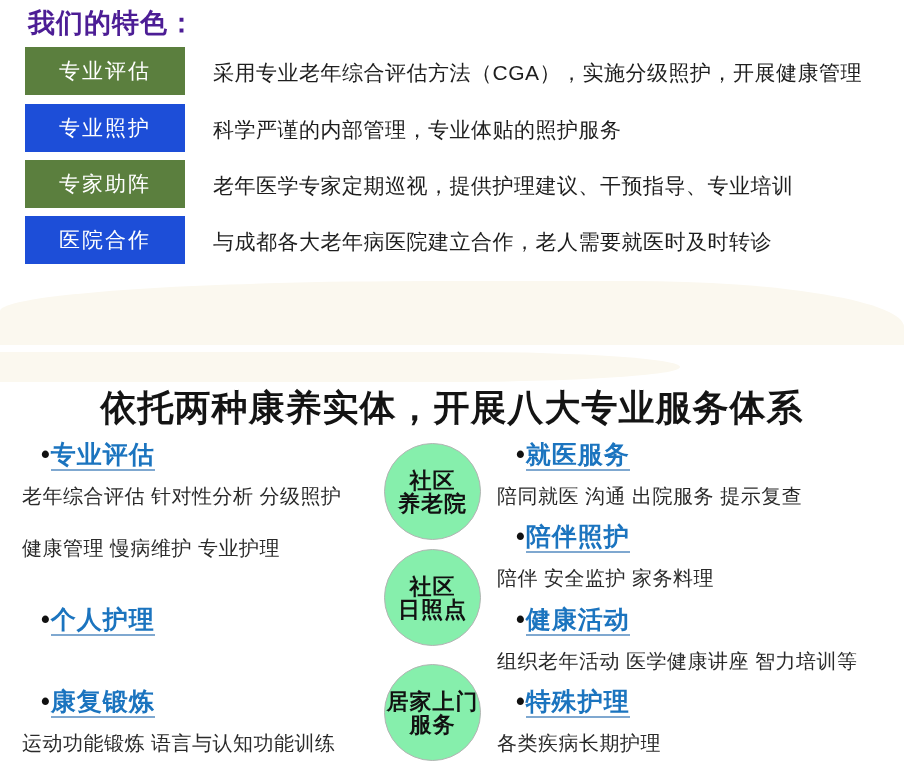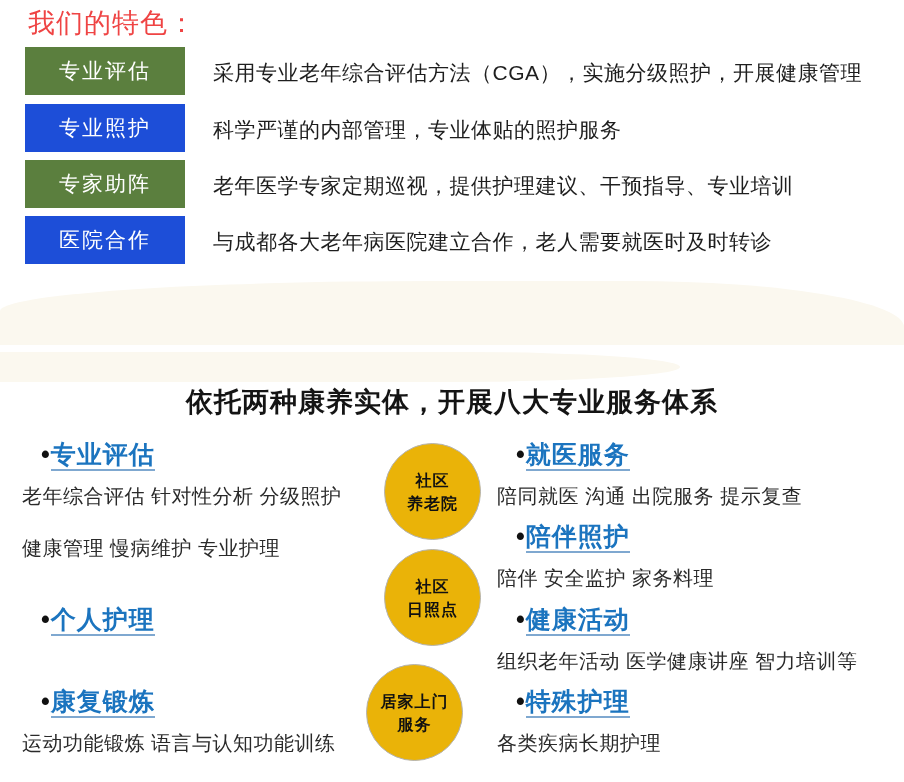--- a/index.html
+++ b/index.html
@@ -7,58 +7,58 @@
     width:904px;height:782px;position:relative;overflow:hidden;
     background:#ffffff;
     font-family:"Liberation Sans","DejaVu Sans",sans-serif;
     color:#1f1f1f;
   }
   .abs{position:absolute;}
 
   
   .features-title{
     left:28px;top:5px;
-    font-size:27px;font-weight:normal;color:#ef4444;letter-spacing:1px;
+    font-size:27px;font-weight:bold;color:#4c1d95;letter-spacing:1px;
   }
   .feature-box{
     left:25px;width:160px;height:48px;
     display:flex;align-items:center;justify-content:center;
     color:#ffffff;font-size:21px;letter-spacing:2px;
   }
   .feature-box.green{background:#5b7f3e;}
   .feature-box.blue{background:#1d4ed8;}
   .feature-desc{
     left:213px;font-size:21px;color:#1e1e1e;white-space:nowrap;letter-spacing:0.5px;
   }
 
   
   .wave{background:#fbf8ef;}
   .wave1{left:0;top:281px;width:904px;height:64px;border-radius:48% 30% 0 0 / 30px 46px 0 0;}
   .wave2{left:0;top:352px;width:680px;height:30px;border-radius:0 55% 60% 0 / 0 26px 26px 0;}
 
   
   .services-title{
     left:0;top:384px;width:904px;text-align:center;
-    font-size:27px;font-weight:bold;color:#141414;letter-spacing:1px;
+    font-size:36px;font-weight:bold;color:#141414;letter-spacing:1px;
   }
   .svc-item{width:370px;}
   .svc-head-line{font-size:25px;line-height:26px;white-space:nowrap;margin-left:19px;}
   .svc-bullet{color:#111111;font-weight:bold;margin-right:1px;}
   .svc-head{
     display:inline-block;font-weight:bold;color:#1b74bf;
     border-bottom:2px solid #7fa8d0;padding-bottom:2px;letter-spacing:1px;
     text-decoration:none;
   }
   .svc-desc{margin-top:12px;font-size:20px;color:#2a2a2a;white-space:nowrap;letter-spacing:0.5px;}
 
   .circle{
     width:95px;height:95px;border:1px solid #b3b3b3;border-radius:50%;
-    background:#eab308;
+    background:#86efac;
     display:flex;flex-direction:column;align-items:center;justify-content:center;
-    font-size:16px;font-weight:bold;color:#111111;line-height:23px;
+    font-size:22px;font-weight:bold;color:#111111;line-height:23px;
     text-align:center;letter-spacing:1px;
   }
 </style>
 </head>
 <body>
 
 <div class="abs features-title">我们的特色：</div>
 
 <div class="abs feature-box green" style="top:47px">专业评估</div>
 <div class="abs feature-desc" style="top:59px">采用专业老年综合评估方法（CGA），实施分级照护，开展健康管理</div>
@@ -93,21 +93,21 @@
 </div>
 
 <div class="abs circle" style="left:384px;top:443px">
   <span>社区</span>
   <span>养老院</span>
 </div>
 <div class="abs circle" style="left:384px;top:549px">
   <span>社区</span>
   <span>日照点</span>
 </div>
-<div class="abs circle" style="left:366px;top:664px">
+<div class="abs circle" style="left:384px;top:664px">
   <span>居家上门</span>
   <span>服务</span>
 </div>
 
 <div class="abs svc-item" style="left:497px;top:441px">
   <div class="svc-head-line"><span class="svc-bullet">•</span><span class="svc-head">就医服务</span></div>
   <div class="svc-desc">陪同就医 沟通 出院服务 提示复查</div>
 </div>
 <div class="abs svc-item" style="left:497px;top:523px">
   <div class="svc-head-line"><span class="svc-bullet">•</span><span class="svc-head">陪伴照护</span></div>

